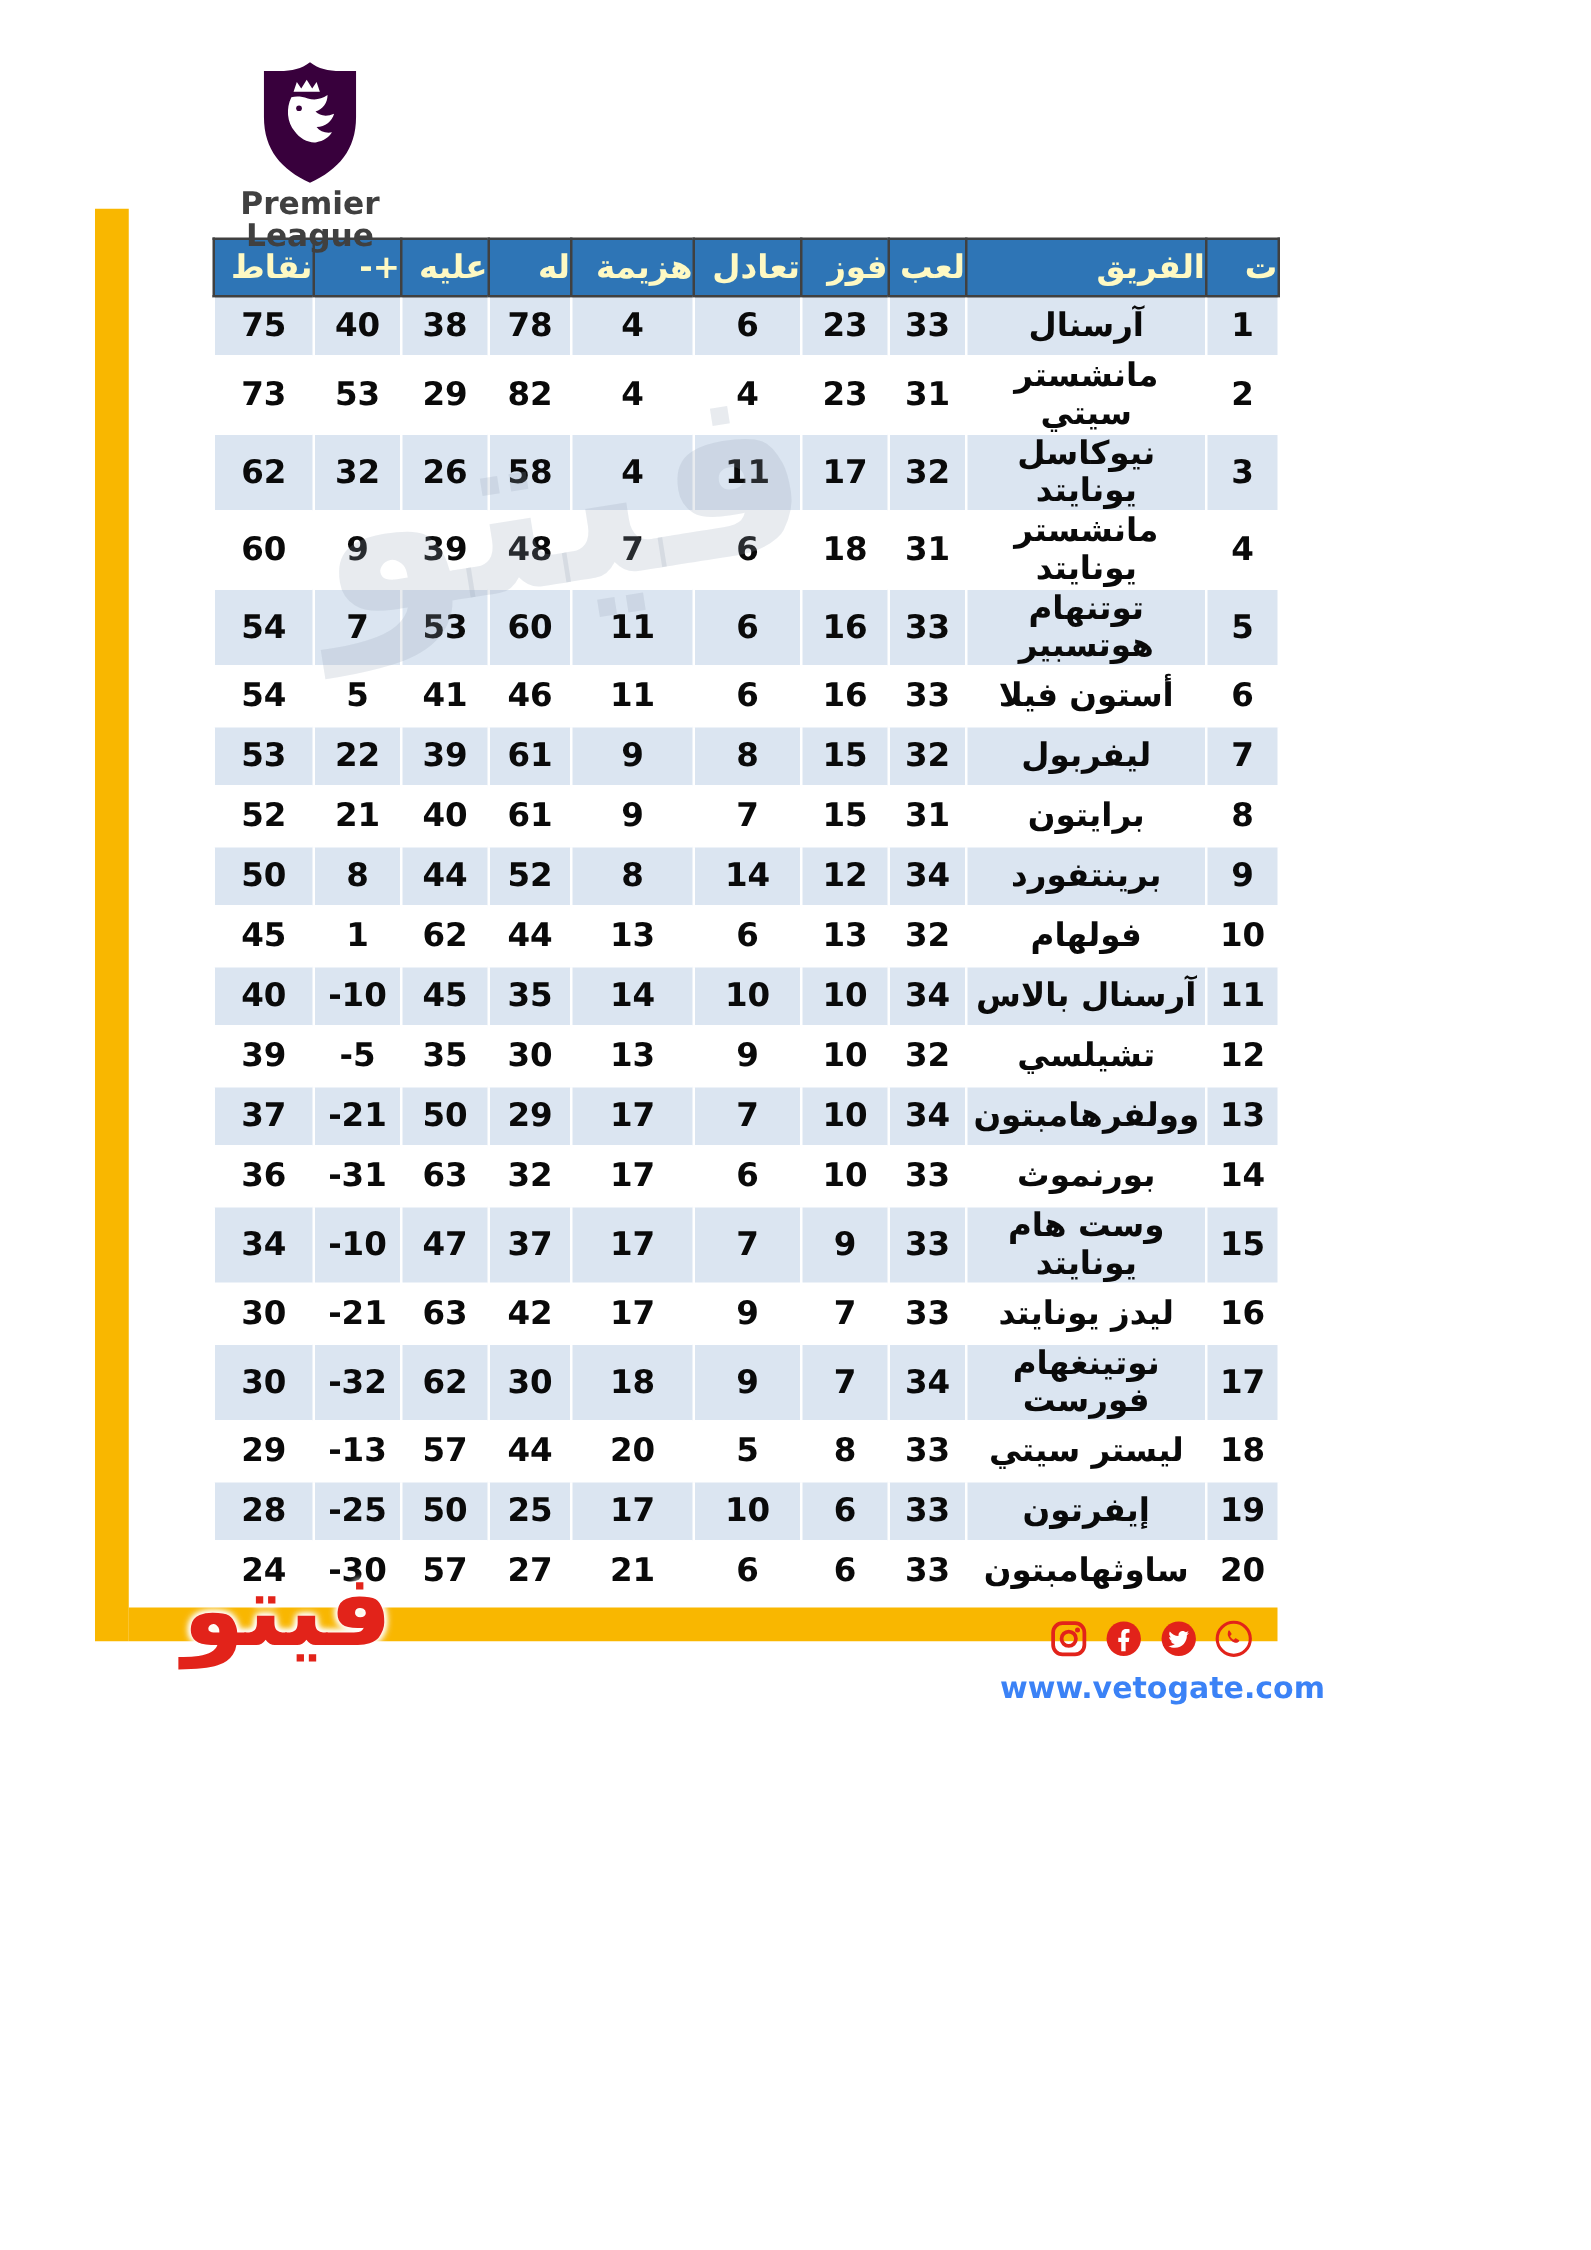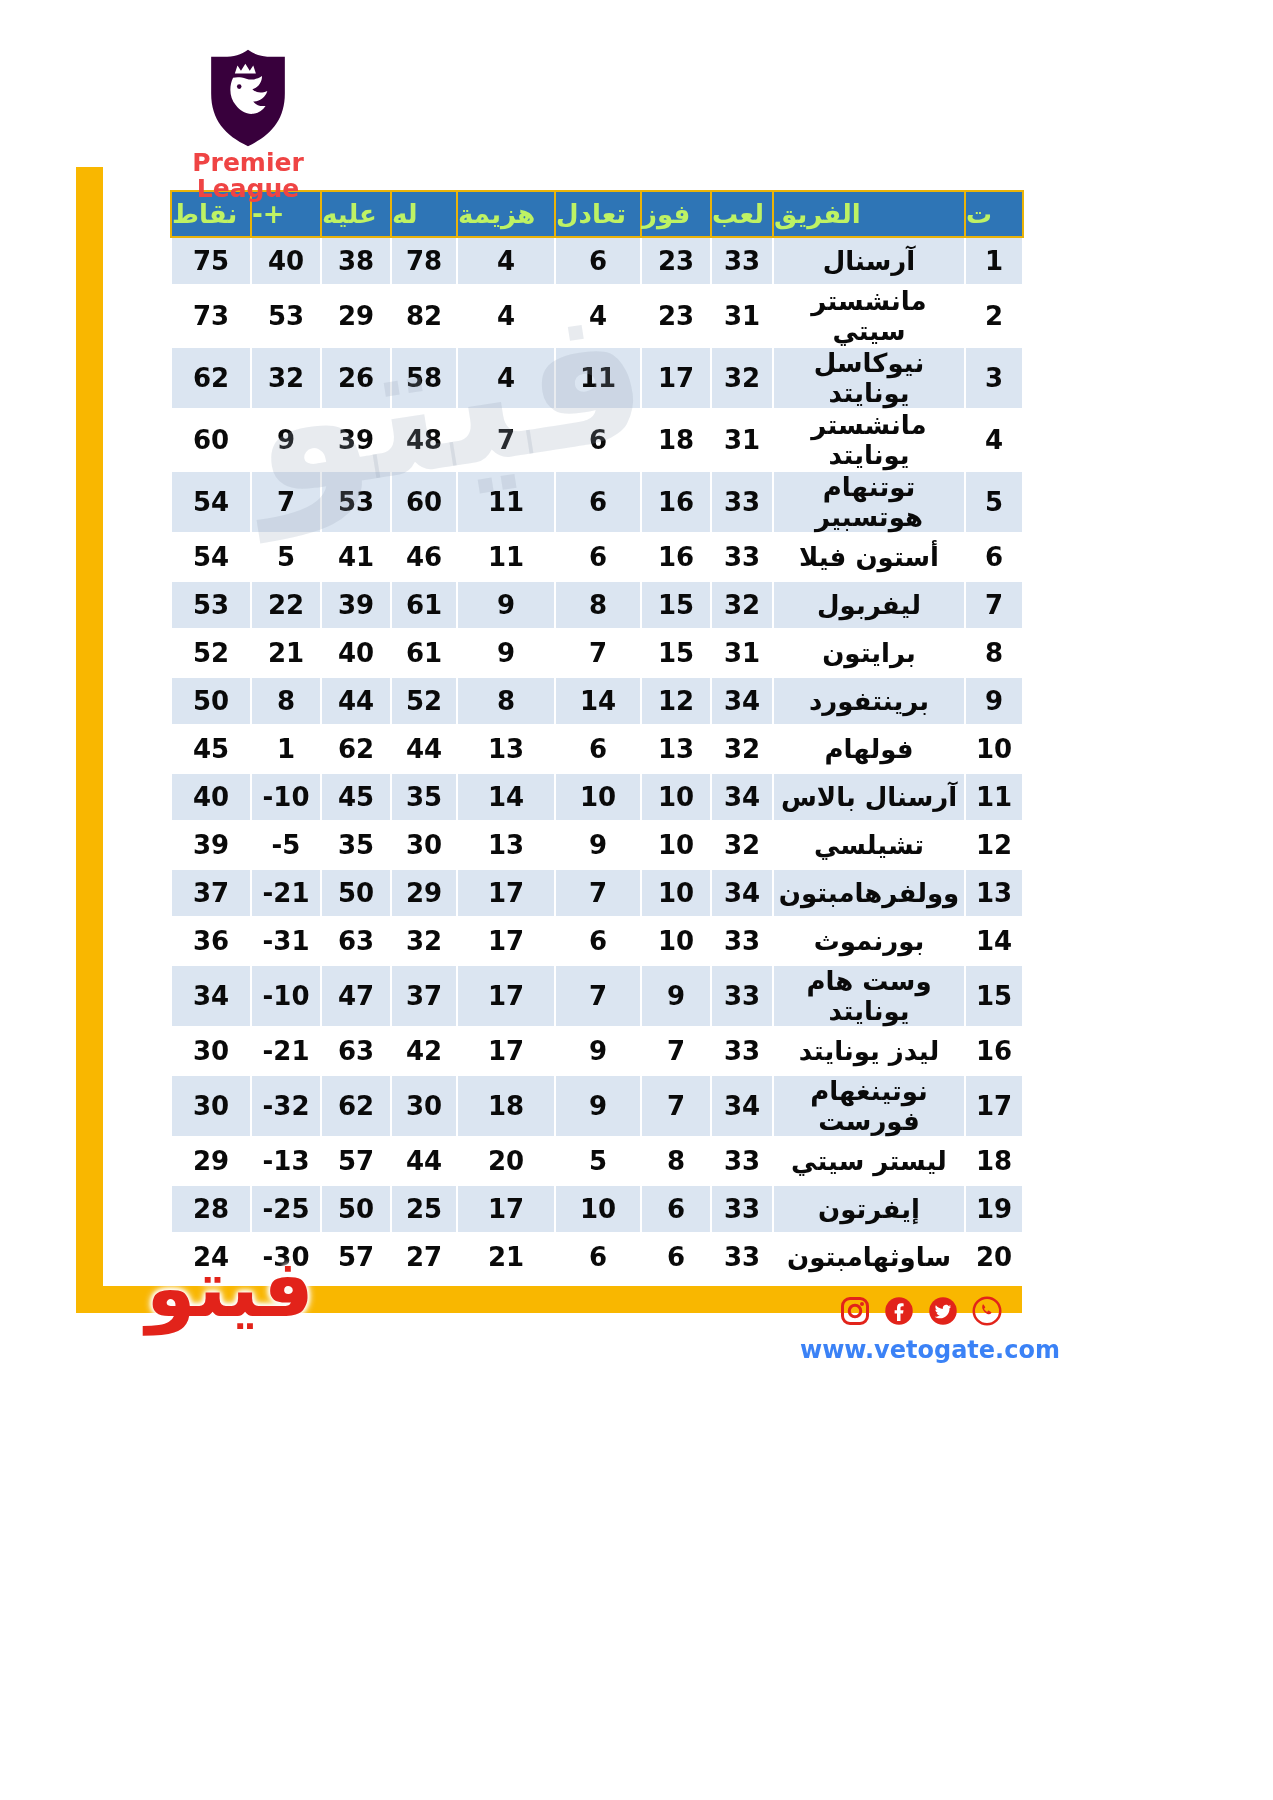--- a/index.html
+++ b/index.html
@@ -8,34 +8,34 @@
     position:relative; width:1273px; height:1800px; background:#ffffff;
     font-family:"DejaVu Sans", sans-serif; overflow:hidden; margin:0 auto;
   }
   
   .vbar { position:absolute; left:76px; top:167px; width:27px; height:1146px; background:#f9b700; }
   .hbar { position:absolute; left:103px; top:1286px; width:919px; height:27px; background:#f9b700; }
 
   
   .pl-logo { position:absolute; left:192px; top:48px; width:112px; text-align:center; z-index:2; }
   .pl-logo svg { width:88px; height:100px; display:block; margin:0 auto; }
-  .pl-text { color:#ef4444; font-weight:bold; font-size:25px; line-height:1.05; margin-top:2px; }
+  .pl-text { color:#404040; font-weight:bold; font-size:25px; line-height:1.05; margin-top:2px; }
 
   
   .banner { position:absolute; left:341px; top:96px; width:681px; height:68px;
     background:#e2231a; display:flex; align-items:center; justify-content:center; z-index:2; }
   .banner span { color:#ffffff; font-weight:bold; font-size:44px; direction:rtl; }
 
   
   table.standings { position:absolute; left:170px; top:190px; width:852px;
     border-collapse:collapse; table-layout:fixed; direction:rtl; z-index:1;
     border:1px solid #c9d4e6; }
   table.standings th {
-    background:#2e75b6; color:#bef264; font-size:26px; font-weight:bold;
-    height:46px; text-align:left; border:2px solid #eab308; }
+    background:#2e75b6; color:#fef9c3; font-size:26px; font-weight:bold;
+    height:46px; text-align:right; border:2px solid #404040; }
   table.standings td {
     height:48px; font-size:26px; font-weight:bold; color:#0a0a0a;
     text-align:center; border:2px solid #ffffff; background:#ffffff; }
   table.standings tbody tr:nth-child(odd) td { background:#dbe5f1; }
   td.cell-stat, td.cell-pos { direction:ltr; }
   td.cell-pos { font-size:28px; }
   td.cell-team { font-size:26px; }
 
   
   .watermark { position:absolute; left:248px; top:290px; font-size:190px; font-weight:bold;

